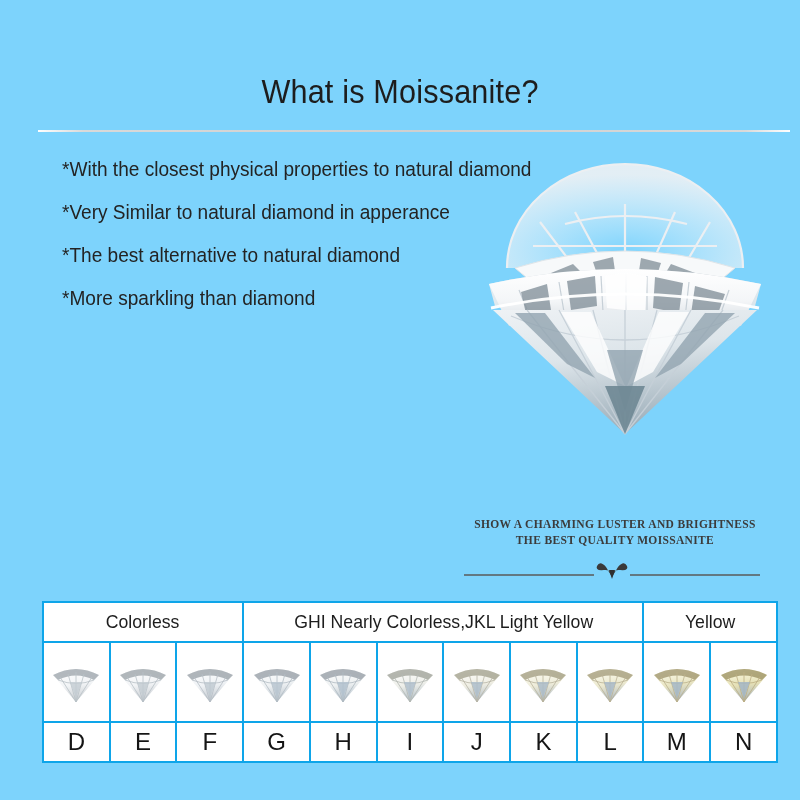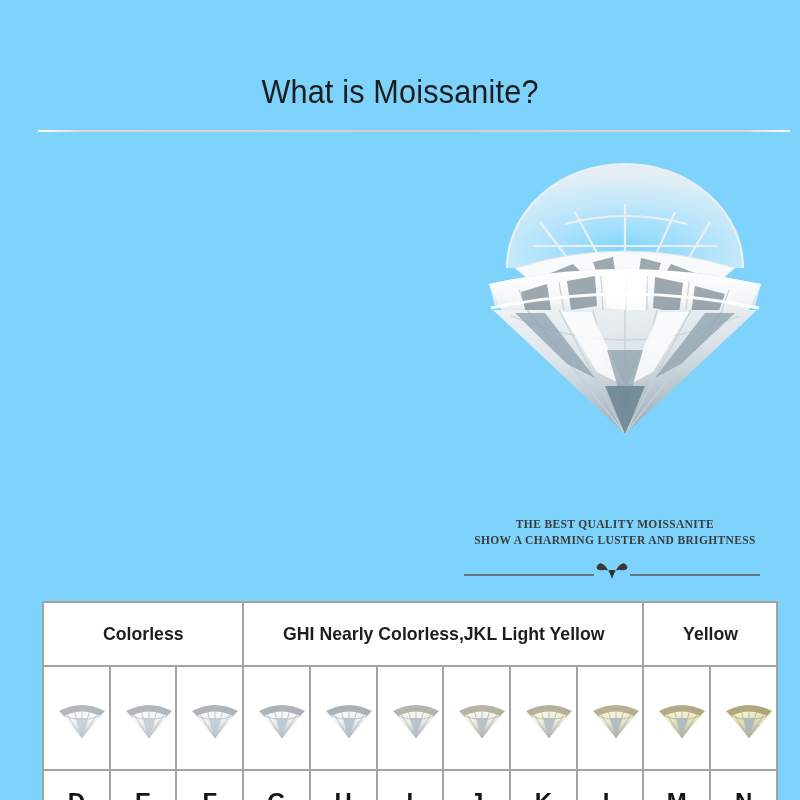--- a/index.html
+++ b/index.html
@@ -117,26 +117,25 @@
   
   #grade-table {
     position: absolute;
     left: 42px;
     top: 601px;
     width: 736px;
     border-collapse: collapse;
     table-layout: fixed;
   }
   #grade-table td {
-    border: 2px solid #a3a3a3;
-    padding: 12px;
+    border: 2px solid #0ea5e9;
+    padding: 0;
     text-align: center;
     vertical-align: middle;
     background: #ffffff;
-    font-weight: bold;
   }
   td.group-head {
     height: 38px;
     font-family: "Liberation Sans", sans-serif;
     font-size: 19px;
     font-weight: 400;
     color: #1d1d1d;
     white-space: nowrap;
   }
   td.group-head span { display: inline-block; transform: scaleX(0.93); }
@@ -235,25 +234,31 @@
         <path d="M60 163 L90 163 L140 228 L112 214 Z"></path>
         <path d="M250 163 L280 163 L226 214 L200 228 Z"></path>
         <path d="M152 200 L188 200 L170 262 Z"></path>
       </g>
       <path d="M150 236 L190 236 L170 284 Z" fill="#6e8794" opacity="0.9"></path>
 
       <path d="M36 158 Q170 130 304 158" stroke="#ffffff" stroke-width="3" fill="none" opacity="0.95"></path>
     </svg>
   </div>
 
+  <div id="bullets">
+    <div class="bullet-line">*With the closest physical properties to natural diamond</div>
+    <div class="bullet-line">*Very Similar to natural diamond in apperance</div>
+    <div class="bullet-line">*The best alternative to natural diamond</div>
+    <div class="bullet-line">*More sparkling than diamond</div>
+  </div>
 
 
   <div id="caption">
+    <div class="caption-line l2">SHOW A CHARMING LUSTER AND BRIGHTNESS</div>
     <div class="caption-line l1">THE BEST QUALITY MOISSANITE</div>
-    <div class="caption-line l2">SHOW A CHARMING LUSTER AND BRIGHTNESS</div>
   </div>
   <div id="ornament-wrap">
     <svg viewBox="0 0 300 22" xmlns="http://www.w3.org/2000/svg">
       <line x1="2" y1="17" x2="132" y2="17" stroke="#5a5a5a" stroke-width="1.4"></line>
       <line x1="168" y1="17" x2="298" y2="17" stroke="#5a5a5a" stroke-width="1.4"></line>
       <path d="M150 19 L144 9 Q138 2 135 8 Q133 13 142 12 Q150 11 150 19 Z" fill="#3a3a3a"></path>
       <path d="M150 19 L156 9 Q162 2 165 8 Q167 13 158 12 Q150 11 150 19 Z" fill="#3a3a3a"></path>
       <path d="M147 12 L150 21 L153 12 Z" fill="#2f2f2f"></path>
     </svg>
   </div>

